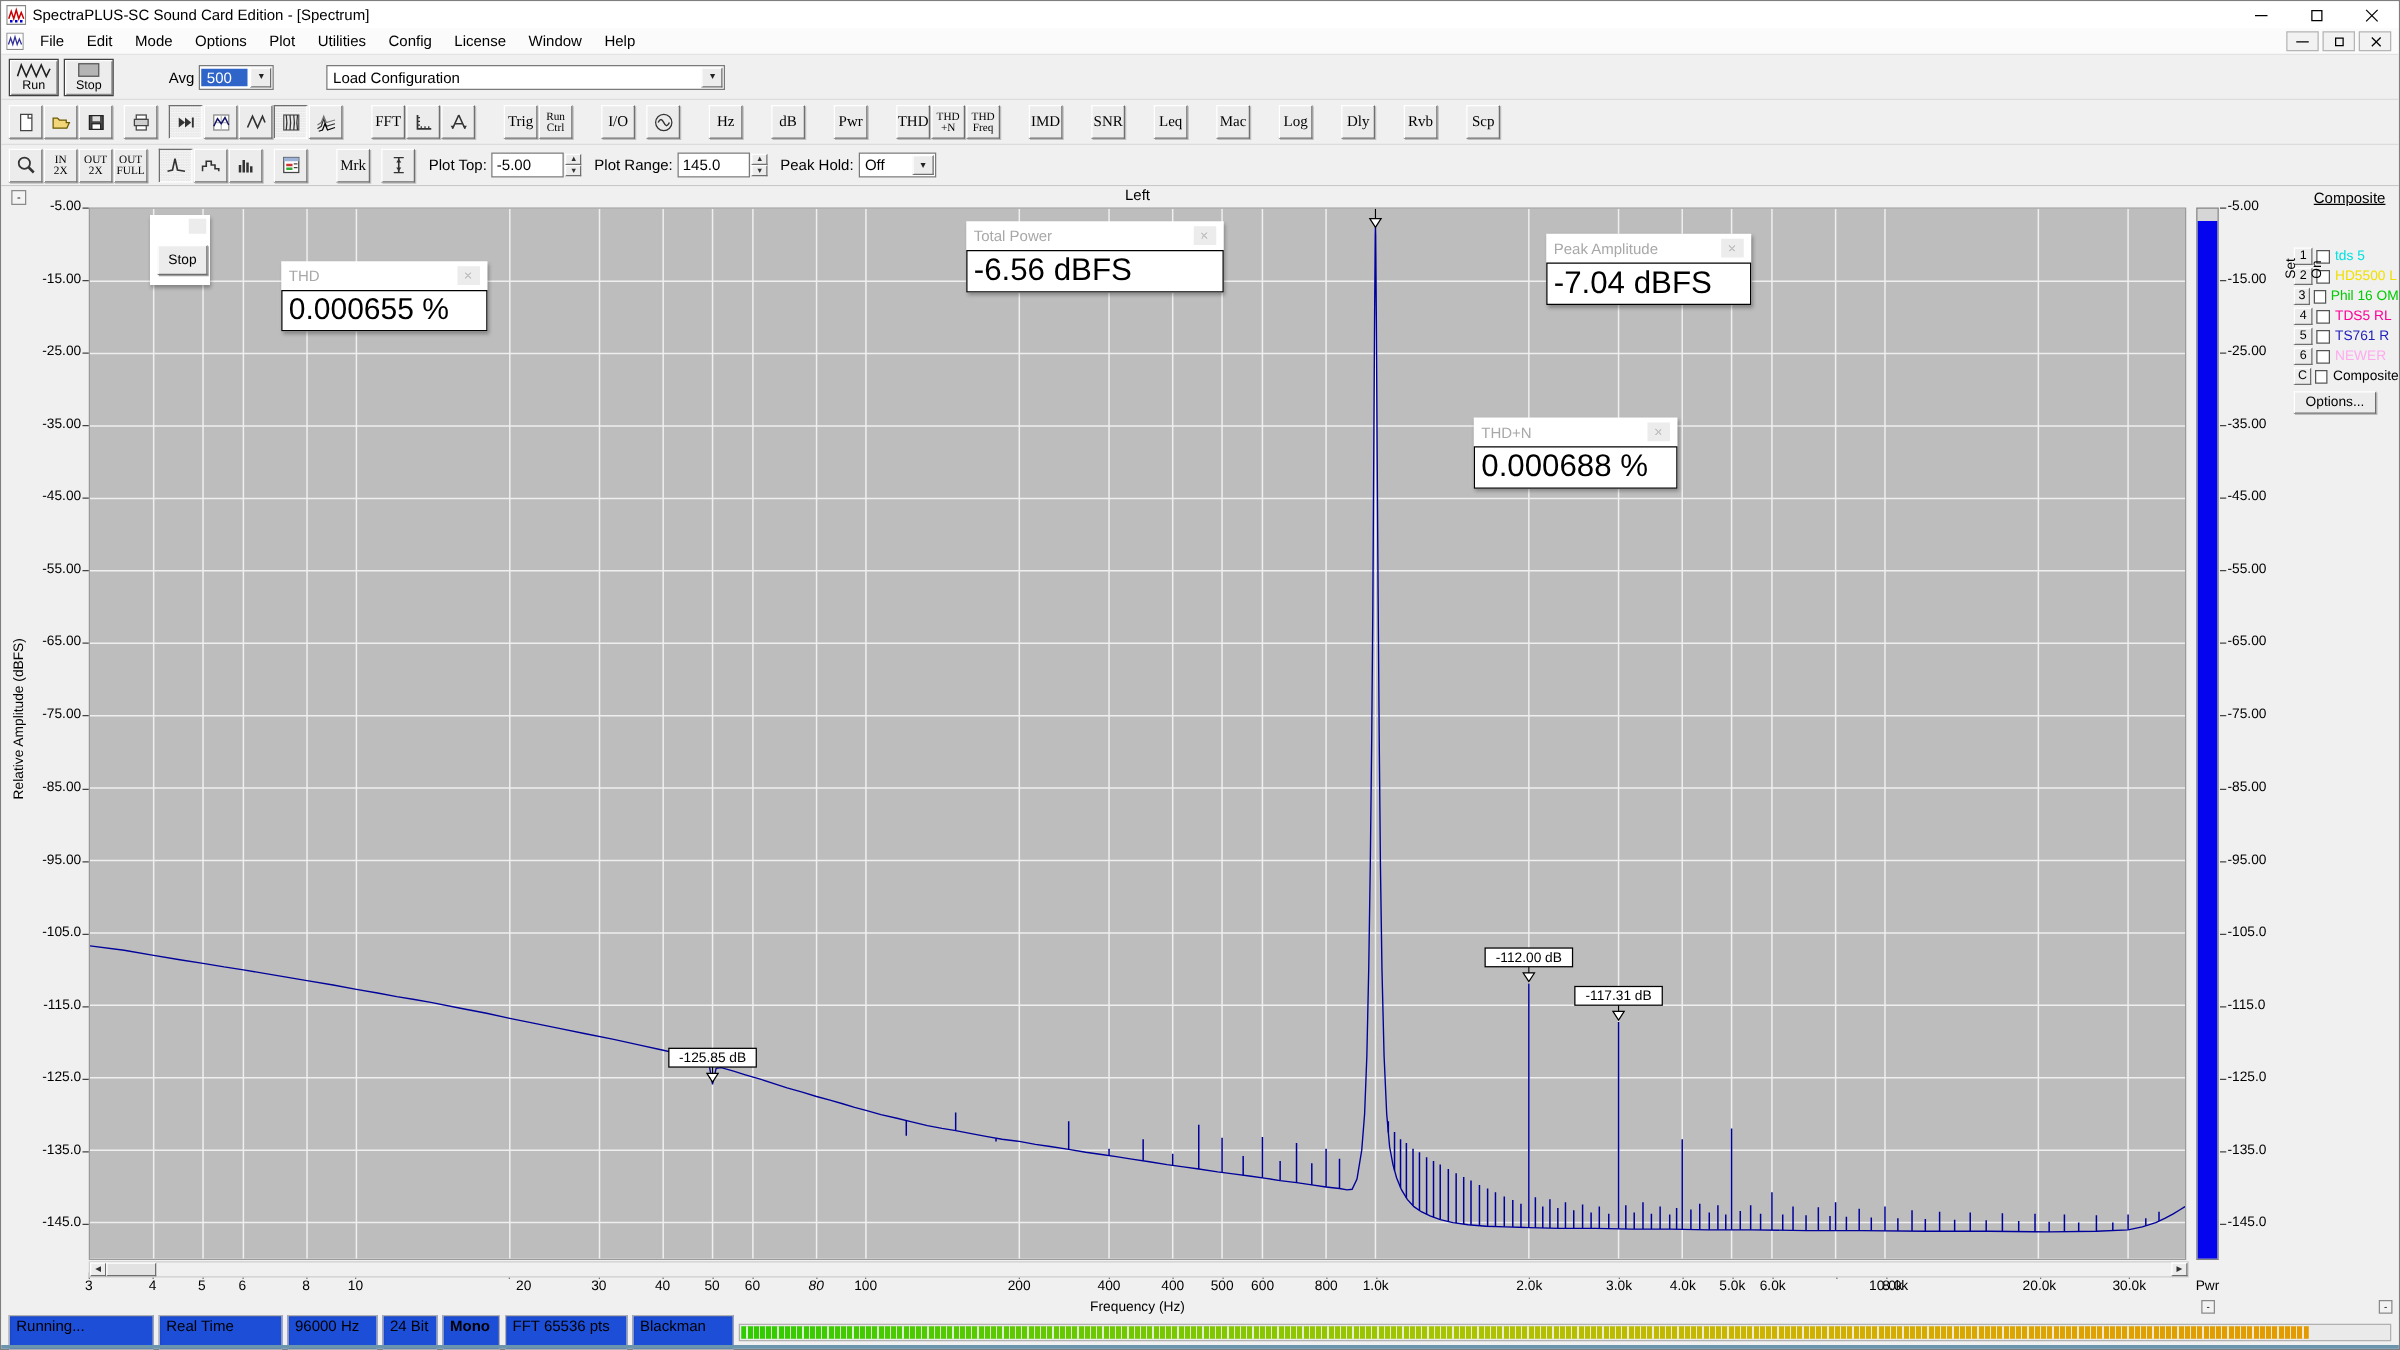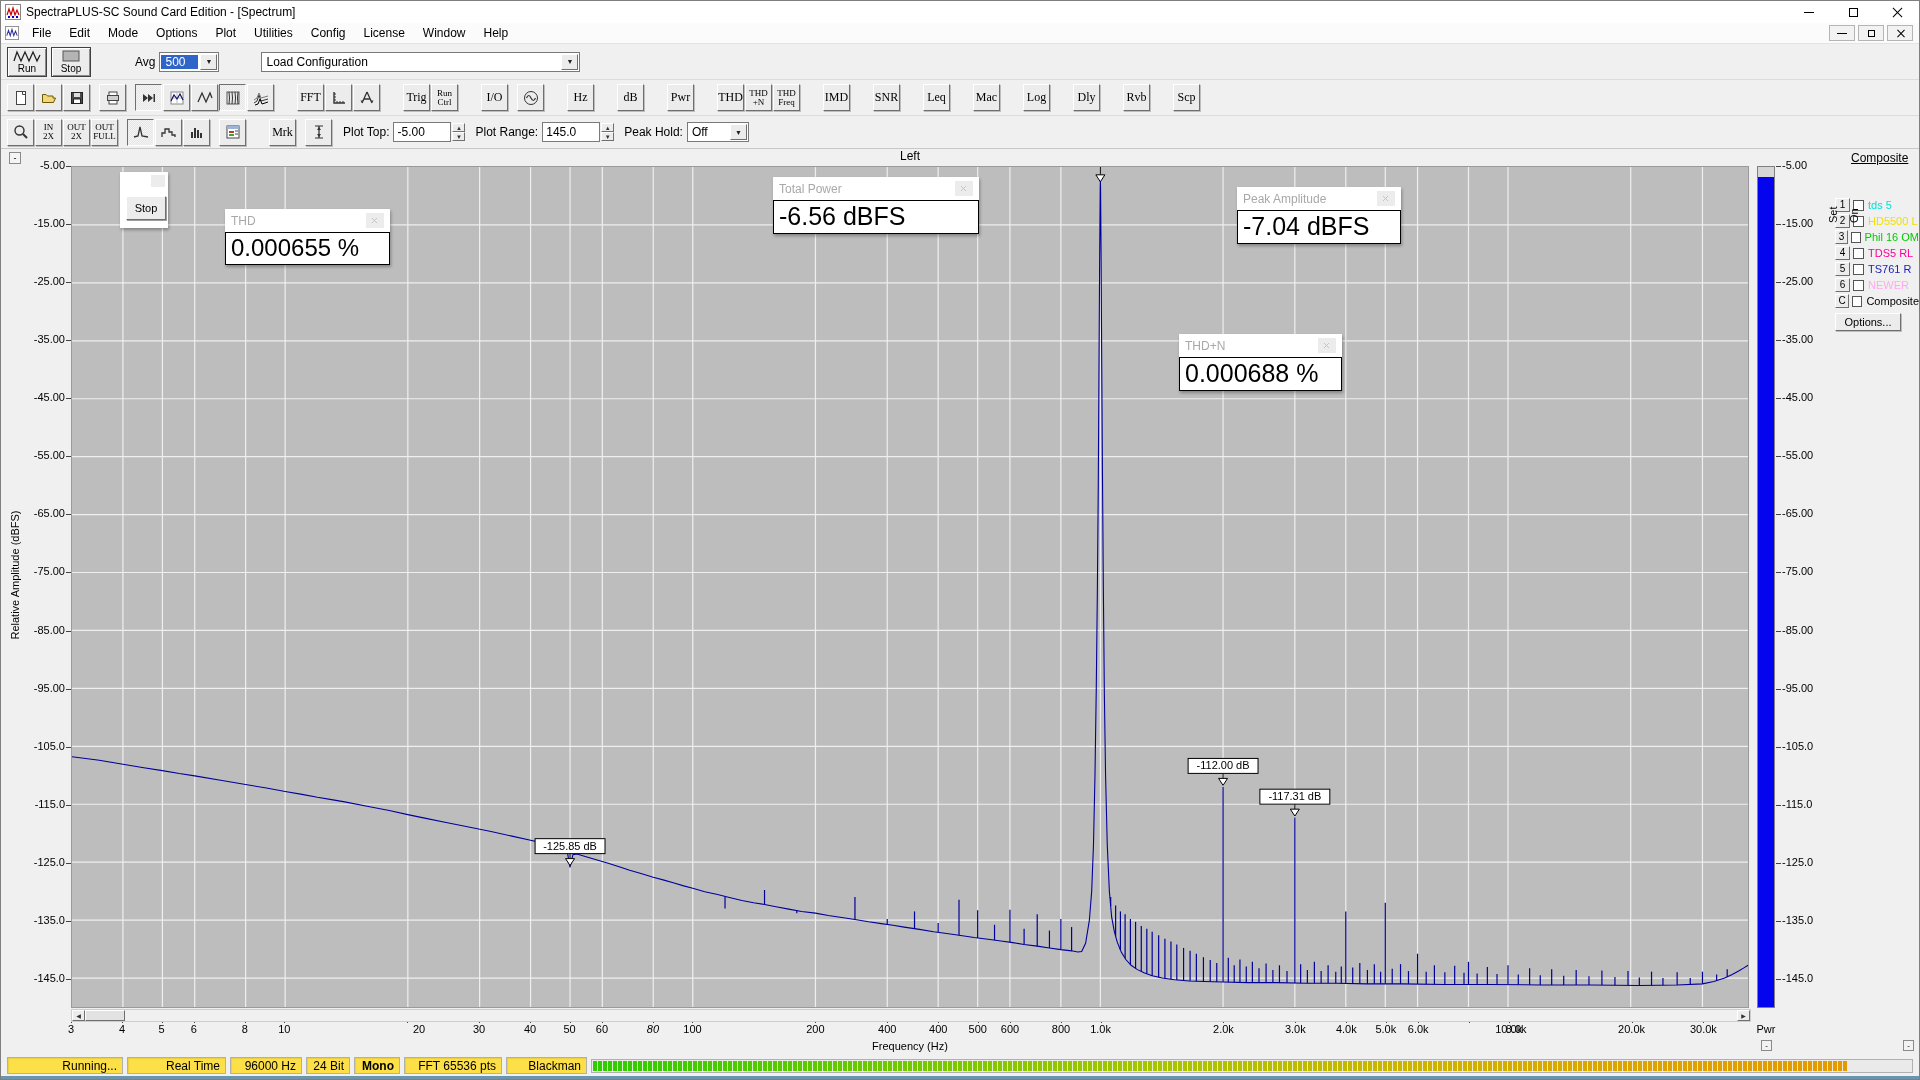--- a/index.html
+++ b/index.html
@@ -85,21 +85,21 @@
   .meter .mbtn { width:18px; height:15px; background:#ececec; position:relative; }
   .meter .mbtn::after { content:""; position:absolute; left:6px; top:5px; width:5px; height:5px;
      background:linear-gradient(45deg, transparent 42%, #c4c4c4 42% 58%, transparent 58%), linear-gradient(-45deg, transparent 42%, #c4c4c4 42% 58%, transparent 58%); }
   .meter .mvalue { border:1px solid #000; background:#fff; font-size:25px; padding:1px 5px 2px 5px; white-space:nowrap; }
   #stopwin { position:absolute; left:119px; top:23px; width:48px; height:56px; background:#fff; box-shadow:1px 2px 3px rgba(0,0,0,.3); }
   #stopwin .mbtn { position:absolute; right:3px; top:3px; width:14px; height:12px; background:#ececec; }
   #stopwin .stopbtn { position:absolute; left:6px; top:24px; width:40px; height:24px; background:#ececec; border:1px solid; border-color:#fff #6f6f6f #6f6f6f #fff; box-shadow:1px 1px 0 #9e9e9e; font-size:11px; display:flex; align-items:center; justify-content:center; }
 
   
   #statusbar { position:absolute; left:0; right:0; bottom:3px; height:21px; background:#f0f0f0; display:flex; align-items:center; padding:0 6px; gap:4px; }
-  .spanel { height:17px; border:1px solid #b0b0b0; box-shadow:inset 1px 1px 1px rgba(0,0,0,.08); background:#fde047; font-size:12px; padding:1px 5px; white-space:nowrap; overflow:hidden;text-align:right; }
+  .spanel { height:28px; border:1px solid #b0b0b0; box-shadow:inset 1px 1px 1px rgba(0,0,0,.08); background:#1d4ed8; font-size:12px; padding:1px 5px; white-space:nowrap; overflow:hidden; }
   #progress { flex:1; height:14px; border:1px solid #b0b0b0; background:#eaeaea; position:relative; }
   #progress .fill { position:absolute; left:1px; top:1px; bottom:1px; width:95%;
       background:linear-gradient(90deg,#2ecc00 0%,#72c800 25%,#a8c400 45%,#ccb400 65%,#dda400 82%,#e39a00 100%);
   }
   #progress .fill::after { content:""; position:absolute; inset:0;
       background:repeating-linear-gradient(90deg, transparent 0 4px, rgba(245,245,245,.85) 4px 5px); }
   #bottomstrip { position:absolute; left:0; right:0; bottom:0; height:3px; background:#6b94ad; }
   svg text { font-family:"Liberation Sans", sans-serif; }
 </style>
 </head>

